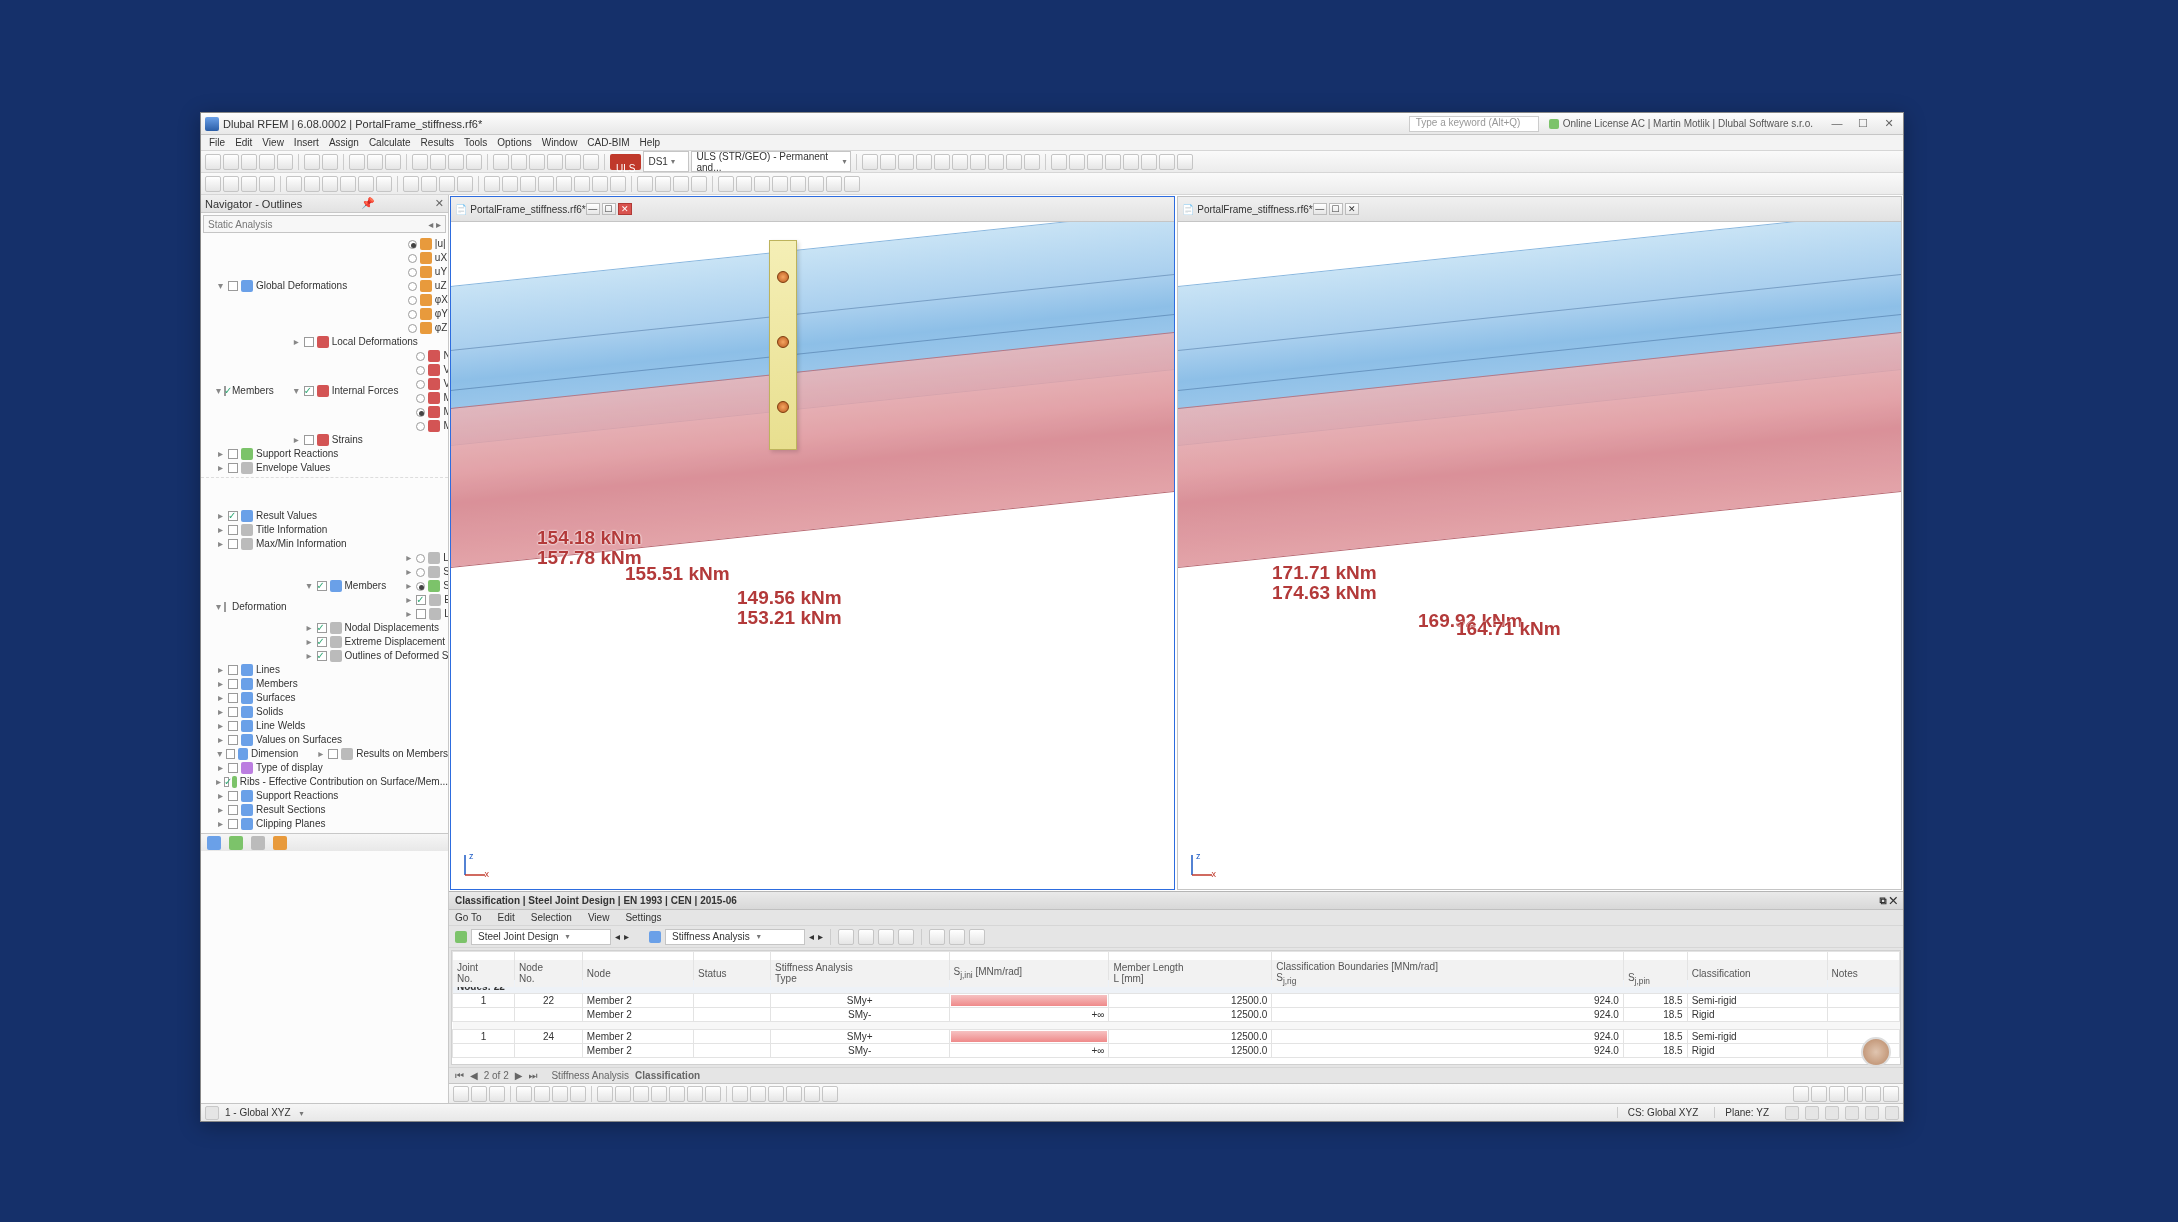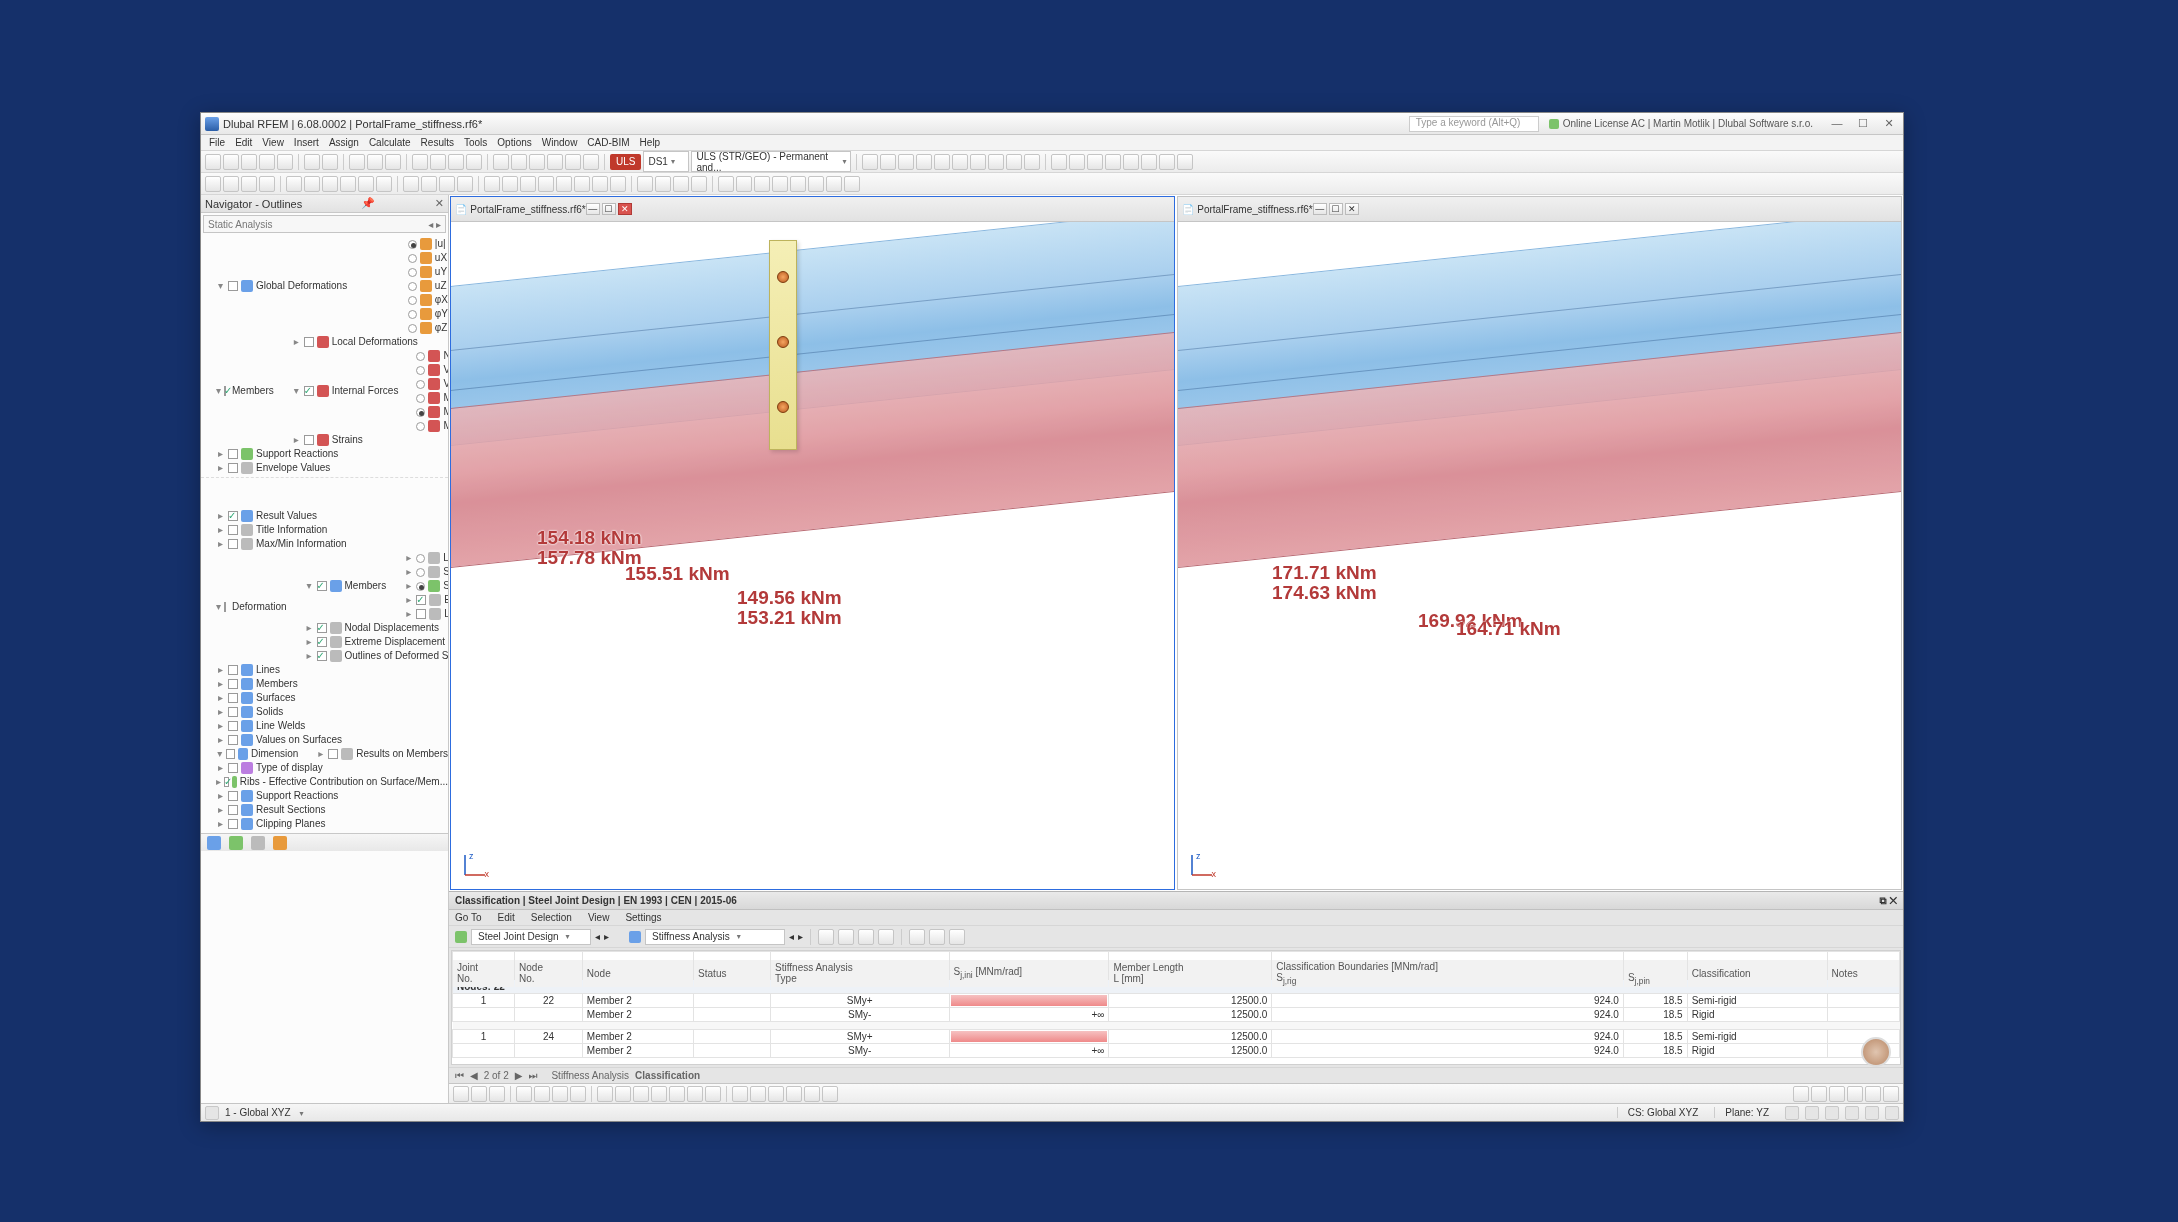--- a/index.html
+++ b/index.html
@@ -58,21 +58,21 @@
     background:linear-gradient(#fafafa,#ececec);
   }
   .tb-btn{
     width:16px; height:16px; border-radius:2px;
     background:linear-gradient(#fff,#e5e5e5);
     border:1px solid #c5c5c5;
     flex:none;
   }
   .tb-sep{ width:1px; height:16px; background:#ccc; margin:0 3px; }
   .uls-tag{
-    height:16px; padding:0 6px; background:#c0392b; color:#fff;
+    height:16px; padding:7px 6px; background:#c0392b; color:#fff;
     border-radius:2px; font-size:10px; line-height:16px;
   }
   .tb-combo{
     height:21px; border:1px solid #c5c5c5; background:#fff;
     font-size:10px; padding:0 4px; display:flex; align-items:center;
   }
 
   
   .body-split{
     flex:1; display:flex; min-height:0;
@@ -749,21 +749,21 @@
         </div>
         <div class="tp-menu" id="tp-menu">
             <span>Go To</span>
             <span>Edit</span>
             <span>Selection</span>
             <span>View</span>
             <span>Settings</span>
           </div>
         <div class="tp-tools">
           <span class="ic g"></span>
-          <div class="combo chev" style="width:120px">Steel Joint Design</div>
+          <div class="combo chev" style="width:140px">Steel Joint Design</div>
           <span>◂</span>
           <span>▸</span>
           <div style="width:12px"></div>
           <span class="ic b"></span>
           <div class="combo chev" style="width:140px">Stiffness Analysis</div>
           <span>◂</span>
           <span>▸</span>
           <div class="tb-sep"></div>
           <div class="tb-btn"></div>
           <div class="tb-btn"></div>

